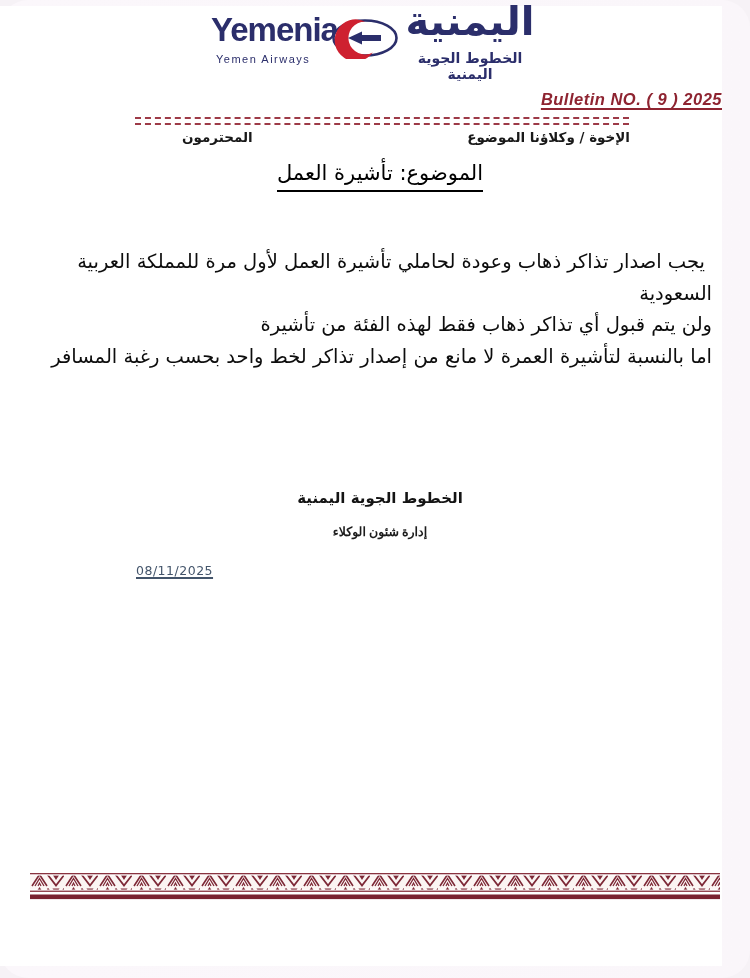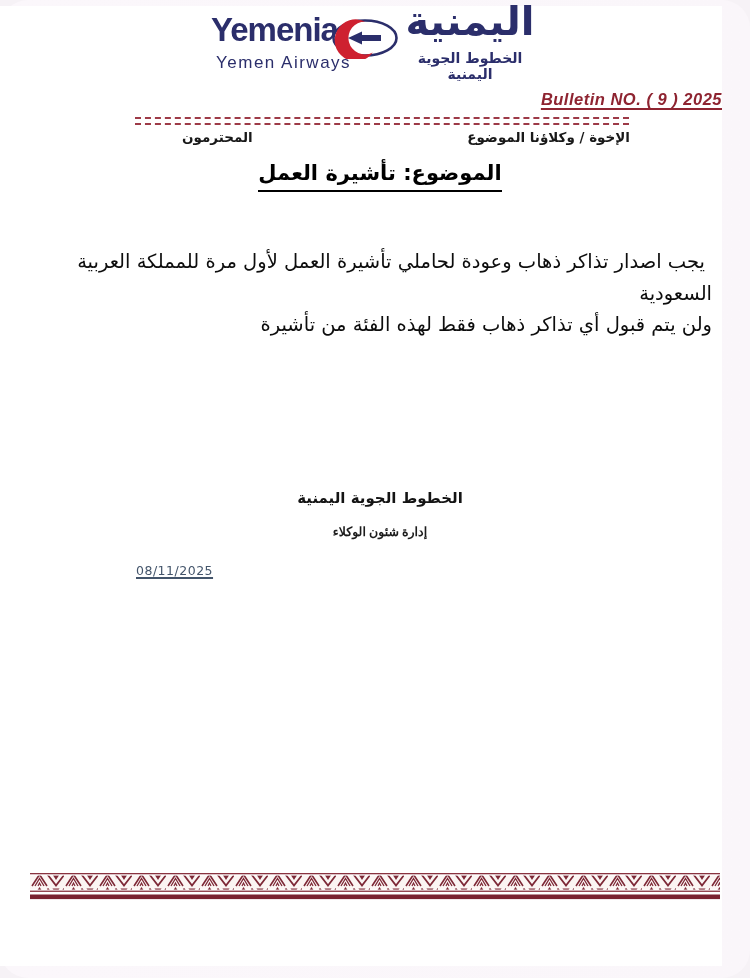--- a/index.html
+++ b/index.html
@@ -19,21 +19,21 @@
     background:#ffffff;
   }
   
   .brand-en {
     position:absolute; left:211px; top:5px;
     font-size:33px; font-weight:bold; letter-spacing:-1px;
     color:#2b2e6b; font-style:normal;
   }
   .tagline-en {
     position:absolute; left:216px; top:47px;
-    font-size:17px; letter-spacing:1.5px; color:#2b2e6b;
+    font-size:11px; letter-spacing:1.5px; color:#2b2e6b;
   }
   .logo-mark { position:absolute; left:331px; top:11px; width:68px; height:42px; }
   .brand-ar {
     position:absolute; left:394px; top:-8px; width:152px;
     text-align:center; direction:rtl;
     font-size:40px; font-weight:bold; color:#2b2e6b;
     font-family:"DejaVu Sans","Liberation Sans",sans-serif;
   }
   .tagline-ar {
     position:absolute; left:394px; top:44px; width:152px;
@@ -61,21 +61,21 @@
   .addressee {
     position:absolute; left:182px; top:123px; width:448px;
     display:flex; justify-content:space-between; direction:rtl;
     font-size:13.5px; font-weight:bold; color:#191919;
     font-family:"DejaVu Sans","Liberation Sans",sans-serif;
   }
   
   .subject-wrap { position:absolute; left:38px; right:0; top:155px; text-align:center; direction:rtl; }
   .subject {
     display:inline-block;
-    font-size:21px; font-weight:bold; color:#000;
+    font-size:21px; font-weight:normal; color:#000;
     border-bottom:2.2px solid #000; padding-bottom:5px;
     font-family:"DejaVu Sans","Liberation Sans",sans-serif;
   }
   
   .letter-body {
     position:absolute; left:30px; right:10px; top:240px;
     direction:rtl; 
     font-size:19.5px; line-height:31.5px; color:#0d0d0d;
     font-family:"DejaVu Sans","Liberation Sans",sans-serif;
   }
@@ -133,20 +133,21 @@
       <span>المحترمون</span>
     </div>
 
     <div class="subject-wrap">
       <span class="subject">الموضوع: تأشيرة العمل</span>
     </div>
 
     <div class="letter-body">
       <p class="indent">يجب اصدار تذاكر ذهاب وعودة لحاملي تأشيرة العمل لأول مرة للمملكة العربية السعودية</p>
       <p>ولن يتم قبول أي تذاكر ذهاب فقط لهذه الفئة من تأشيرة</p>
+      <p>اما بالنسبة لتأشيرة العمرة لا مانع من إصدار تذاكر لخط واحد بحسب رغبة المسافر</p>
     </div>
 
     <div class="sig-org">الخطوط الجوية اليمنية</div>
     <div class="sig-dept">إدارة شئون الوكلاء</div>
 
     <div class="doc-date">08/11/2025</div>
 
     <div class="decor-border">
       <svg viewBox="0 0 690 27" width="690" height="27" preserveAspectRatio="none">
         <defs>

